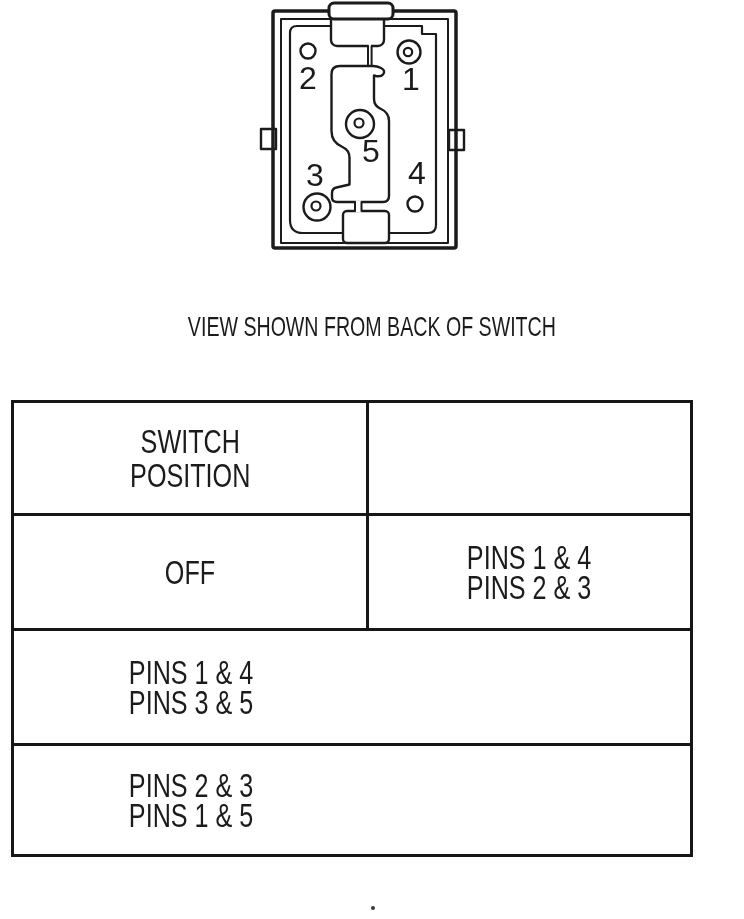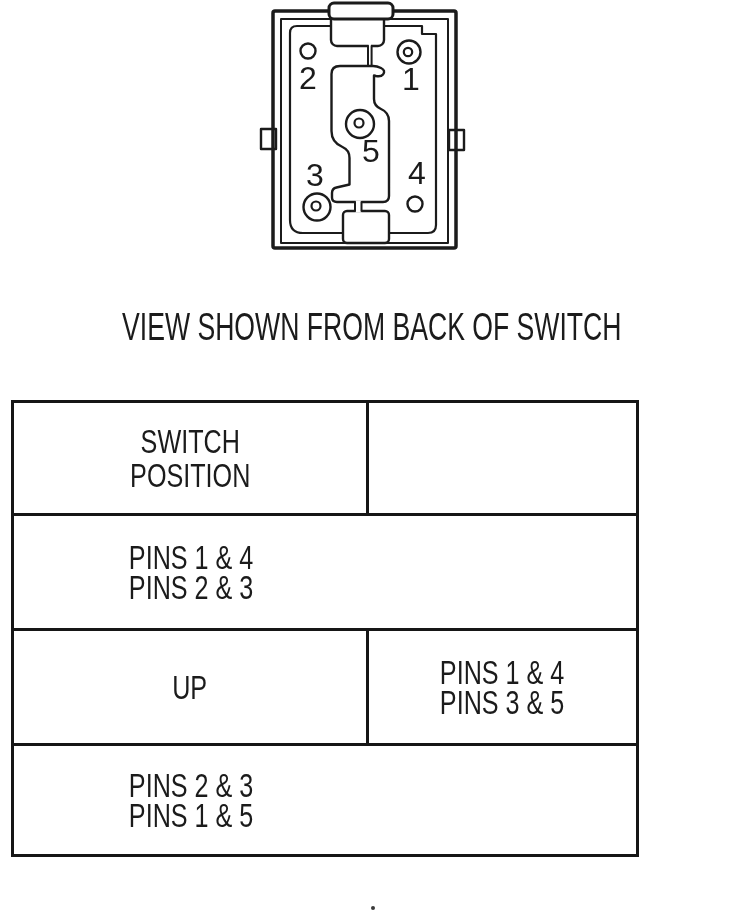--- a/index.html
+++ b/index.html
@@ -4,27 +4,27 @@
 <style>
   html,body { margin:0; padding:0; background:#ffffff; }
   .page {
     position:relative; width:744px; height:919px; background:#ffffff;
     font-family:"Liberation Sans", sans-serif; color:#1b1b1b; overflow:hidden;
   }
   .connector-svg { position:absolute; left:0; top:0; width:744px; height:300px; }
   .caption {
     position:absolute; left:0; right:0; top:306px; height:42px;
     display:flex; align-items:center; justify-content:center;
-    font-size:38px; line-height:40px; white-space:nowrap;
+    font-size:28px; line-height:40px; white-space:nowrap;
   }
   .narrow { display:inline-block; transform:scaleX(0.70); transform-origin:center center; white-space:nowrap; }
   .narrow-t { display:inline-block; transform:scaleX(0.74); transform-origin:center center; white-space:nowrap; text-align:center; }
 
   .ctable {
-    position:absolute; left:11px; top:400px; width:628px; height:457px;
+    position:absolute; left:11px; top:400px; width:682px; height:457px;
     box-sizing:border-box; border:3px solid #161616;
     display:grid; grid-template-rows:110px 115px 115px 1fr;
   }
   .trow { display:grid; grid-template-columns:355px 1fr; box-sizing:border-box; }
   .trow + .trow { border-top:3px solid #161616; }
   .cell {
     display:flex; align-items:center; justify-content:center;
     box-sizing:border-box; font-size:34px; text-align:center;
   }
   .cell.first { border-right:3px solid #161616; }
@@ -96,32 +96,32 @@
     <div class="trow">
       <div class="cell first">
         <div class="narrow-t">
           <div class="hline">SWITCH</div>
           <div class="hline">POSITION</div>
         </div>
       </div>
     </div>
 
     <div class="trow">
+      <div class="cell first">
+        <div class="narrow-t posline">OFF</div>
+      </div>
       <div class="cell">
         <div class="narrow-t">
           <div class="pline">PINS 1 &amp; 4</div>
           <div class="pline">PINS 2 &amp; 3</div>
         </div>
       </div>
     </div>
 
     <div class="trow">
-      <div class="cell first">
-        <div class="narrow-t posline">UP</div>
-      </div>
       <div class="cell">
         <div class="narrow-t">
           <div class="pline">PINS 1 &amp; 4</div>
           <div class="pline">PINS 3 &amp; 5</div>
         </div>
       </div>
     </div>
 
     <div class="trow">
       <div class="cell">

